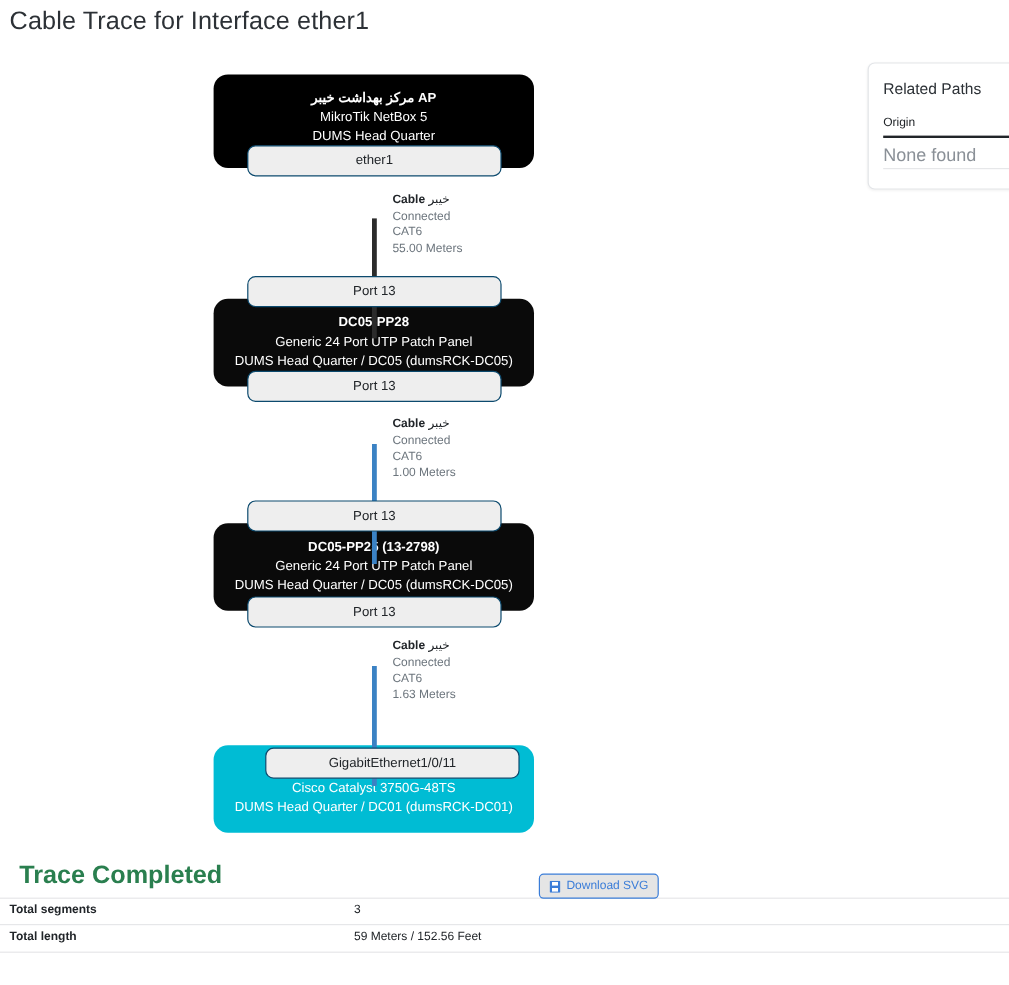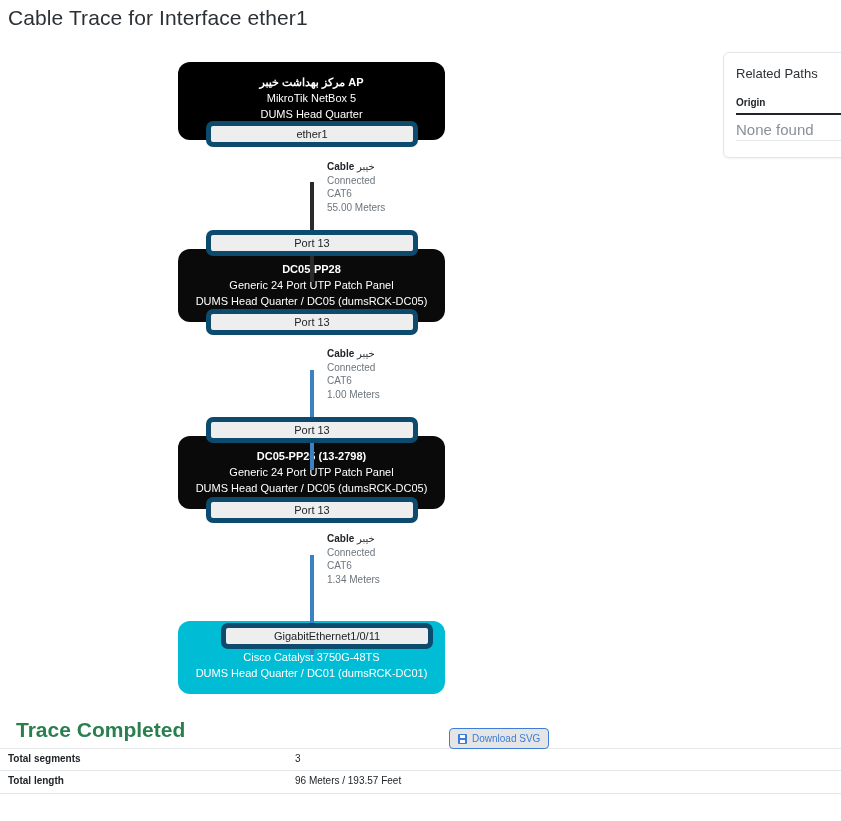--- a/index.html
+++ b/index.html
@@ -29,21 +29,21 @@
     color: #ffffff;
     text-align: center;
     padding-top: 12px;
   }
   .device .d-name { font-size: 11px; font-weight: bold; line-height: 16px; }
   .device .d-sub  { font-size: 11px; font-weight: normal; line-height: 16px; }
 
   .port {
     position: absolute; left: 206px; width: 212px; height: 26px;
     background: #eeeeee;
-    border: 5px solid #0c4a6e;
+    border: 1px solid #0c4a6e;
     border-radius: 7px;
     font-size: 11px; font-weight: normal; color: #212529;
     display: flex; align-items: center; justify-content: center;
     text-align: right;
     z-index: 4;
   }
 
   .connector { position: absolute; left: 310px; width: 4px; z-index: 1; }
 
   .cable-label {
@@ -76,21 +76,21 @@
     border-radius: 6px;
     box-shadow: 0 1px 2px rgba(0,0,0,0.05);
     overflow: hidden;
   }
   .related-card .rc-title {
     position: absolute; left: 12px; top: 13px;
     font-size: 13px; color: #2c3136; white-space: nowrap;
   }
   .related-card .rc-col {
     position: absolute; left: 12px; top: 44px;
-    font-size: 10px; font-weight: bold; color: #212529; white-space: nowrap; text-align: right;
+    font-size: 10px; font-weight: normal; color: #212529; white-space: nowrap; text-align: right;
   }
   .related-card .rc-hr {
     position: absolute; left: 12px; top: 60px; right: -40px;
     border-top: 2px solid #212529;
   }
   .related-card .rc-empty {
     position: absolute; left: 12px; top: 68px;
     font-size: 15px; color: #8a9097; white-space: nowrap;
   }
   .related-card .rc-hr2 {
@@ -145,21 +145,21 @@
       <div>CAT6</div>
       <div>1.00 Meters</div>
     </div>
 
     <div class="connector" style="top:505px;height:100px;background:#3b82c4;"></div>
     <div class="cable-label" style="top:482px;">
       <div class="c-title"><span>Cable</span>
         <span class="c-desc">خیبر</span></div>
       <div>Connected</div>
       <div>CAT6</div>
-      <div>1.34 Meters</div>
+      <div>1.63 Meters</div>
     </div>
 
     <div class="device" style="top:12px;height:78px;background:#000000;">
       <div class="d-name">مرکز بهداشت خیبر AP</div>
       <div class="d-sub">MikroTik NetBox 5</div>
       <div class="d-sub">DUMS Head Quarter</div>
     </div>
     <div class="port" style="top:71px;">ether1</div>
 
     <div class="port" style="top:180px;">Port 13</div>
@@ -208,17 +208,17 @@
 
   <div class="trace-status">Trace Completed</div>
 
   <div class="sum-table">
     <div class="sum-row">
       <div class="sum-label">Total segments</div>
       <div class="sum-value">3</div>
     </div>
     <div class="sum-row">
       <div class="sum-label">Total length</div>
-      <div class="sum-value">96 Meters / 193.57 Feet</div>
+      <div class="sum-value">59 Meters / 152.56 Feet</div>
     </div>
   </div>
 
 </div>
 
 </body></html>

